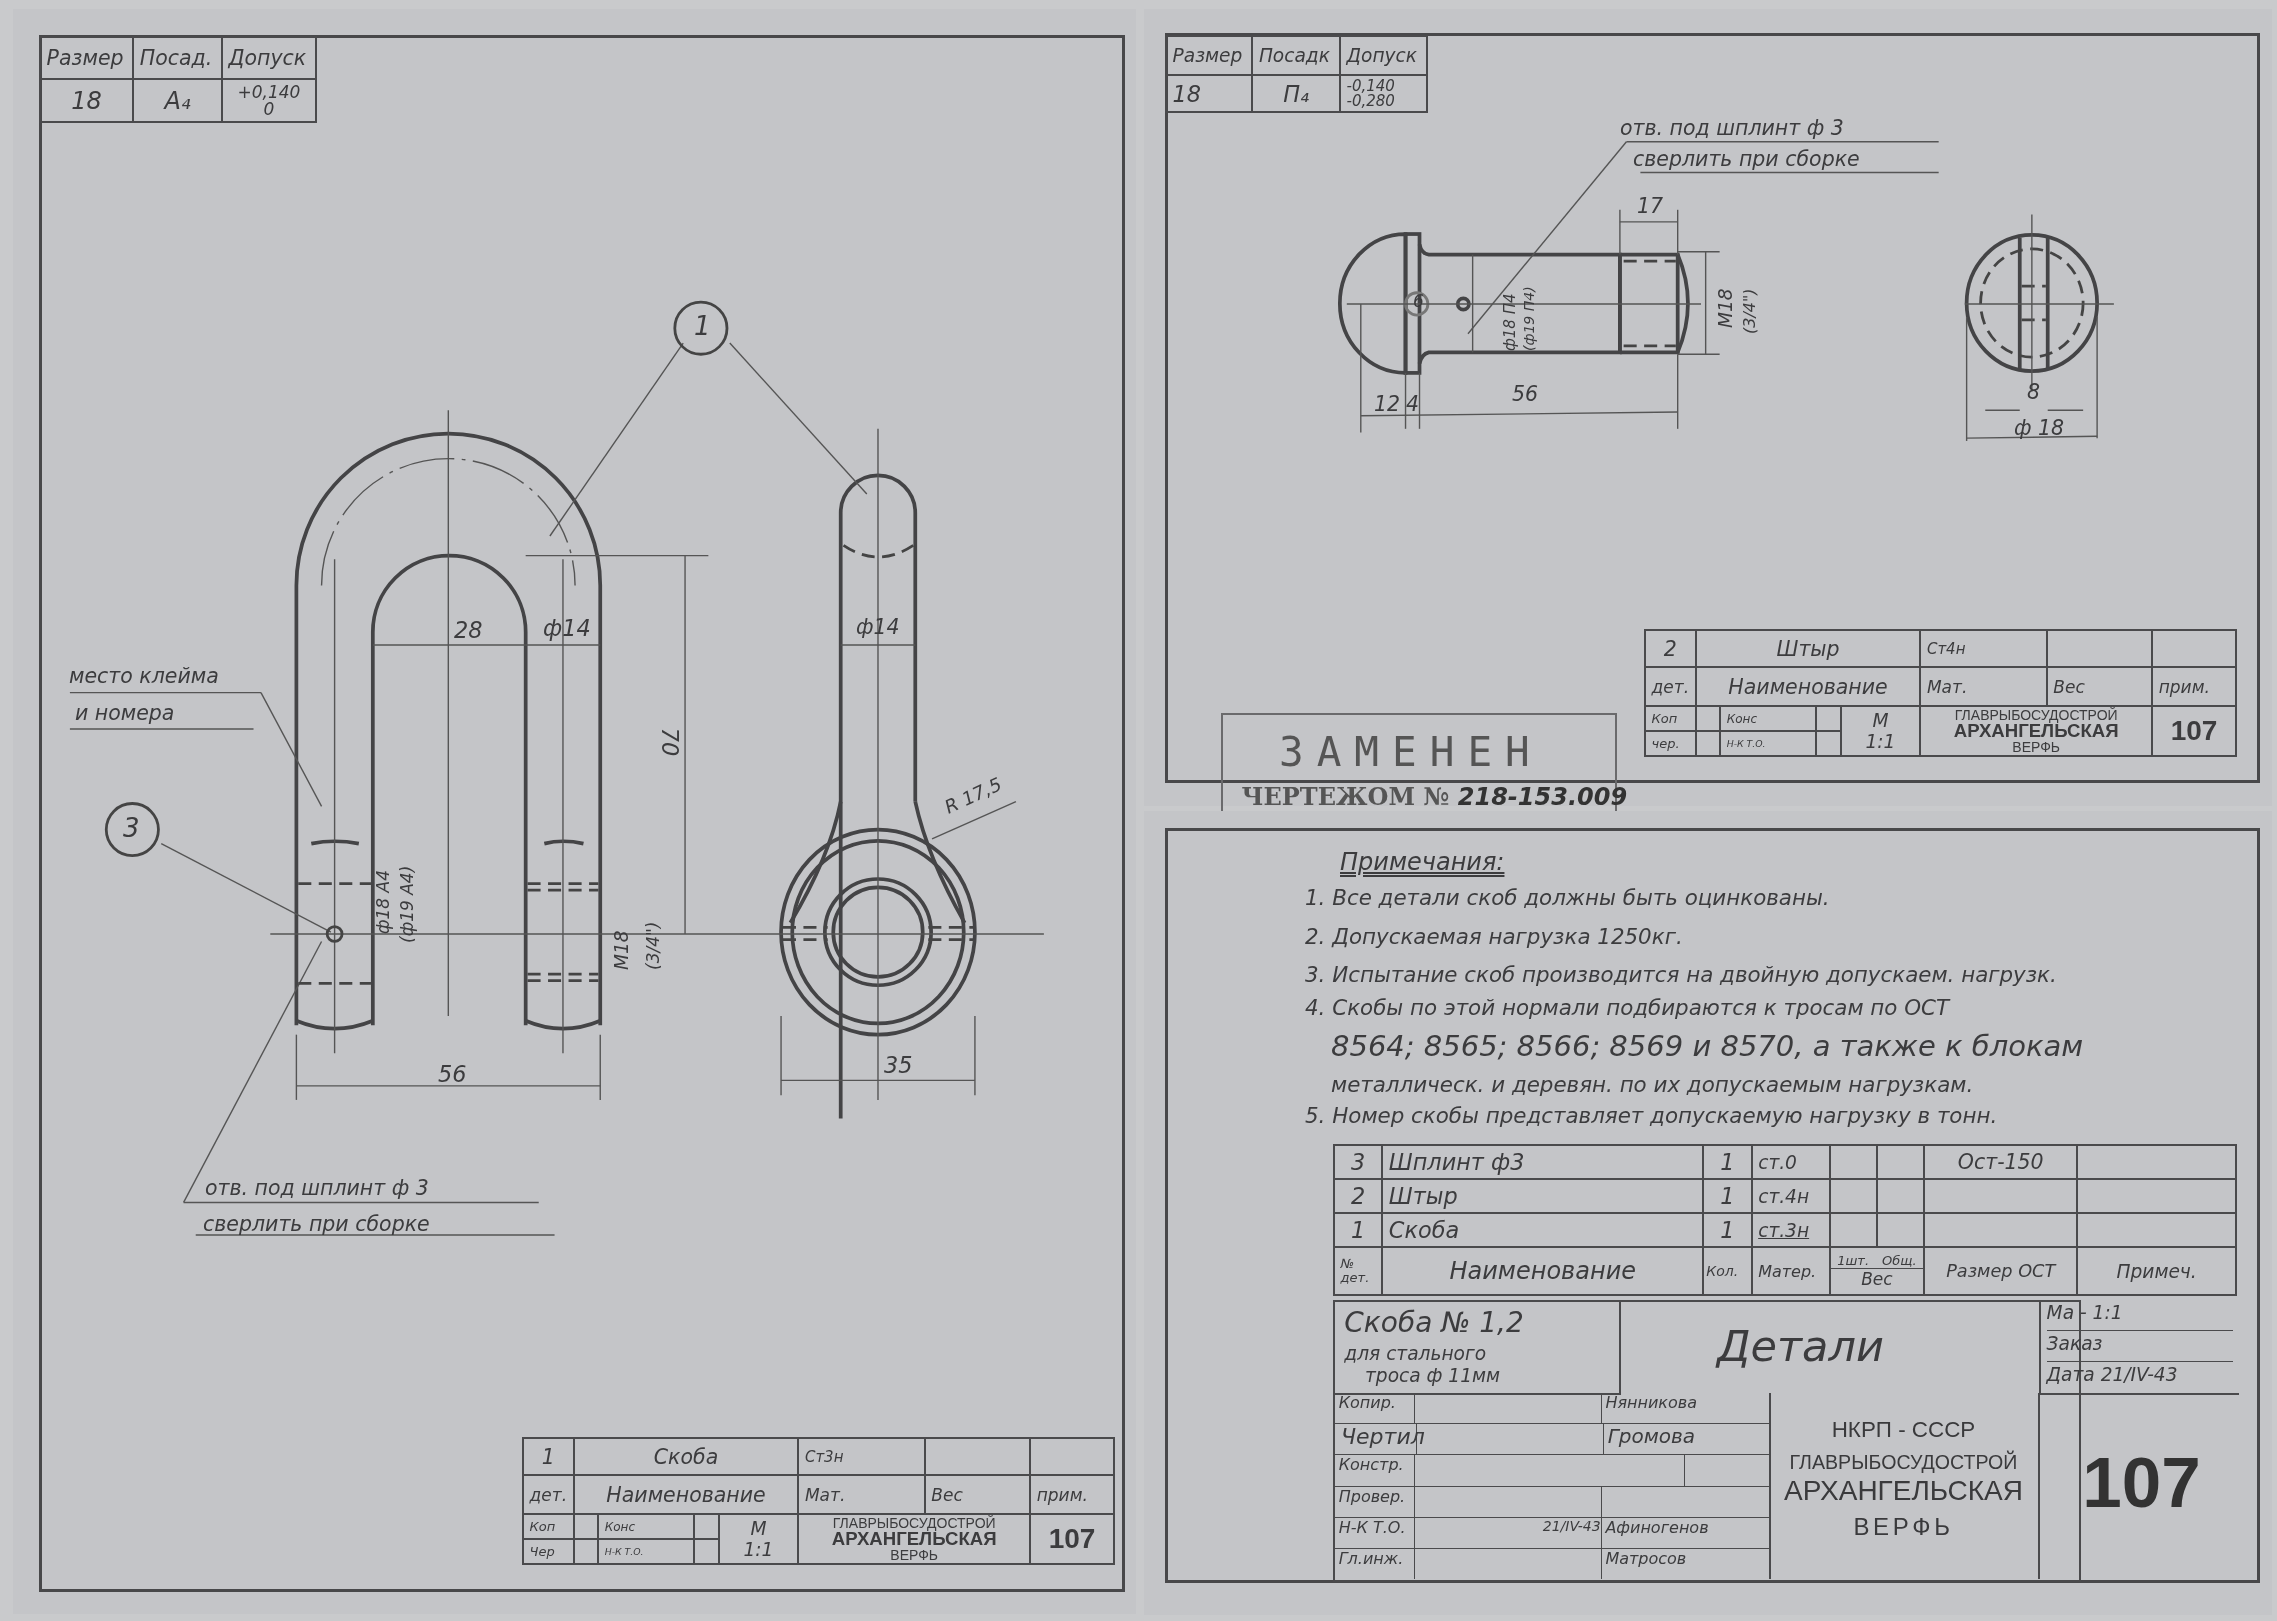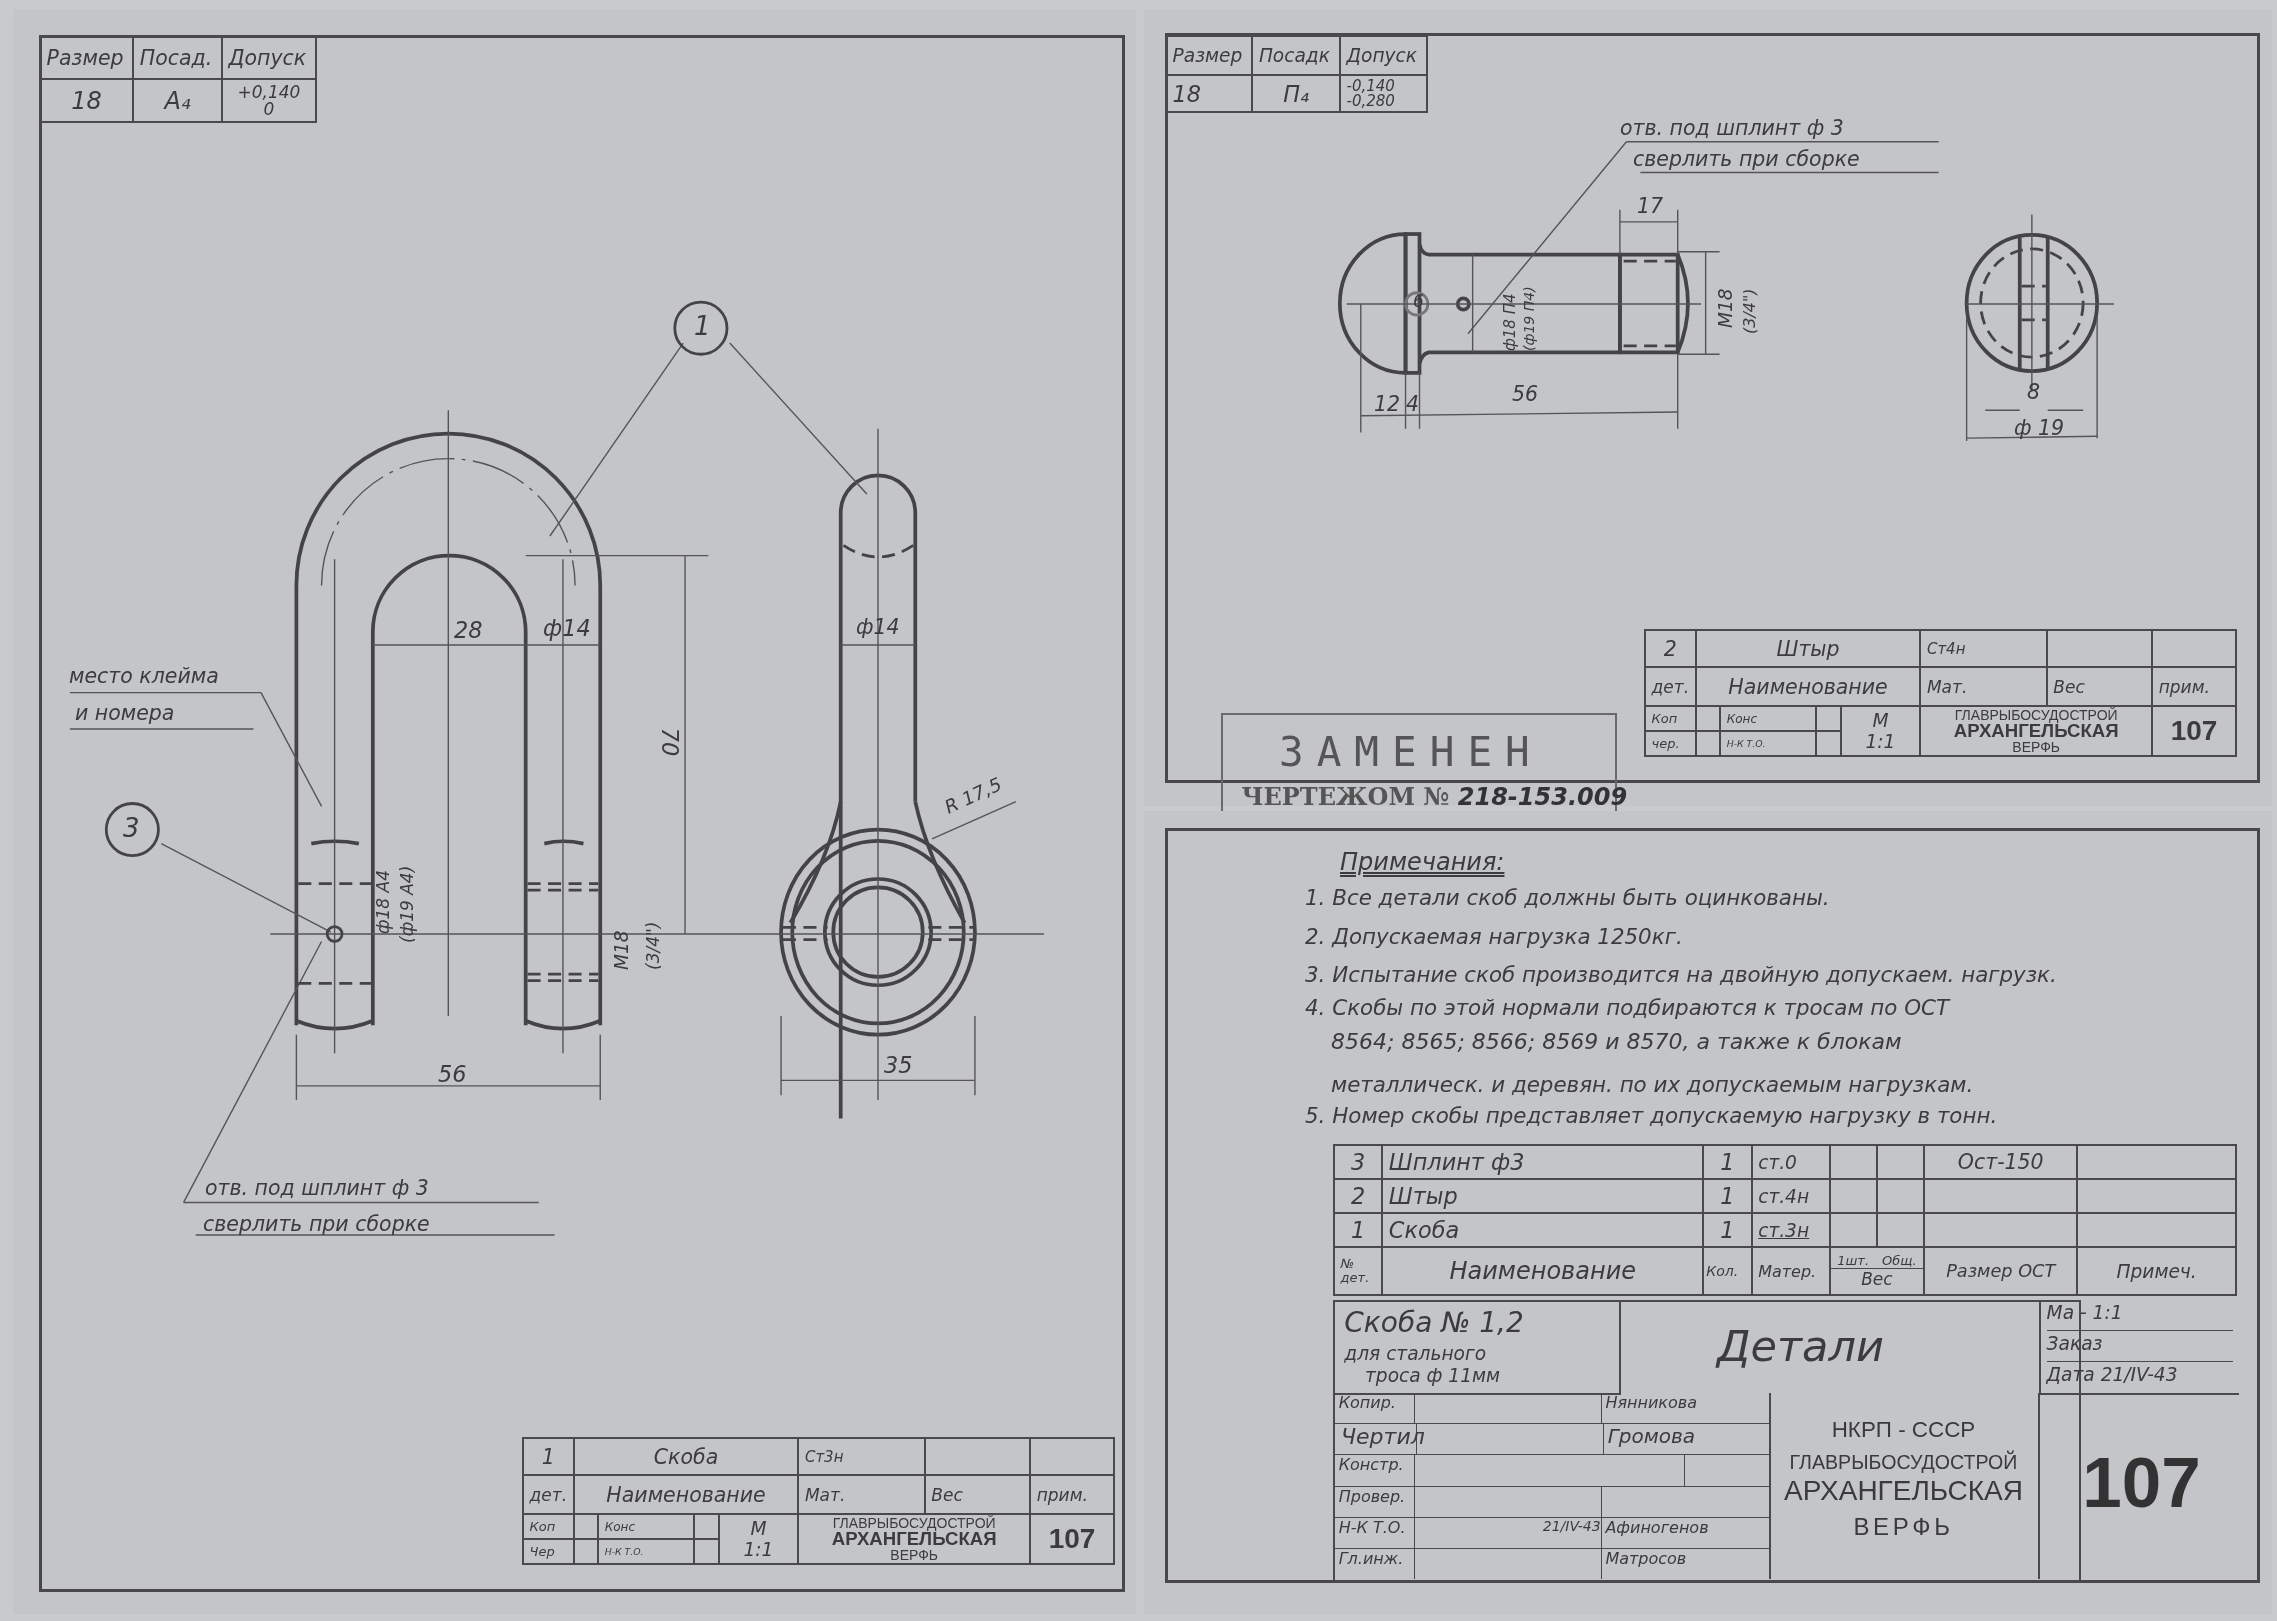--- a/index.html
+++ b/index.html
@@ -246,21 +246,21 @@
 <span class="lbl hw" style="left:1637px;top:194px;font-size:20.5px;">17</span>
 <span class="lbl hw" style="left:1501px;top:351px;font-size:15px;transform:rotate(-90deg);transform-origin:left top;">ф18 П4</span>
 <span class="lbl hw" style="left:1521px;top:351px;font-size:14px;transform:rotate(-90deg);transform-origin:left top;">(ф19 П4)</span>
 <span class="lbl hw" style="left:1715px;top:328px;font-size:18.6px;transform:rotate(-90deg);transform-origin:left top;">М18</span>
 <span class="lbl hw" style="left:1740px;top:334px;font-size:16px;transform:rotate(-90deg);transform-origin:left top;">(3/4")</span>
 <span class="lbl hw" style="left:1413px;top:291px;font-size:17px;">6</span>
 <span class="lbl hw" style="left:1374px;top:392px;font-size:20.5px;">12</span>
 <span class="lbl hw" style="left:1406px;top:392px;font-size:20.5px;">4</span>
 <span class="lbl hw" style="left:1512px;top:382px;font-size:20.5px;">56</span>
 <span class="lbl hw" style="left:2027px;top:380px;font-size:20.5px;">8</span>
-<span class="lbl hw" style="left:2014px;top:416px;font-size:20.5px;">ф 19</span>
+<span class="lbl hw" style="left:2014px;top:416px;font-size:20.5px;">ф 18</span>
 
 <table class="grid" style="left:1644px;top:629px;width:593px;font-size:20.5px;">
   <tbody>
       <tr style="height:37px;">
     <td class="c" style="width:32px;">2</td>
     <td colspan="5" class="c">Штыр</td>
     <td style="font-size:15px;">Ст4н</td>
     <td></td>
     <td></td>
   </tr>
@@ -307,21 +307,21 @@
 <div class="sheet" style="left:1144px;top:811px;width:1128px;height:804px;">
   <div class="frame" style="left:20.5px;top:17px;width:1095px;height:755px;"></div>
 </div>
 
 <div style="position:absolute;left:1305px;top:848px;width:942px;">
   <div class="hw" style="position:absolute;left:35px;top:0;font-size:24px;text-decoration:underline double;">Примечания:</div>
   <div class="hw" style="position:absolute;left:0;top:37px;font-size:21.4px;">1. Все детали скоб должны быть оцинкованы.</div>
   <div class="hw" style="position:absolute;left:0;top:76px;font-size:21.4px;">2. Допускаемая нагрузка 1250кг.</div>
   <div class="hw" style="position:absolute;left:0;top:114px;font-size:21.4px;">3. Испытание скоб производится на двойную допускаем. нагрузк.</div>
   <div class="hw" style="position:absolute;left:0;top:147px;font-size:21.4px;">4. Скобы по этой нормали подбираются к тросам по ОСТ</div>
-  <div class="hw" style="position:absolute;left:26px;top:181px;font-size:22px;">8564; 8565; 8566; 8569 и 8570, а также к блокам</div>
+  <div class="hw" style="position:absolute;left:26px;top:181px;font-size:29px;">8564; 8565; 8566; 8569 и 8570, а также к блокам</div>
   <div class="hw" style="position:absolute;left:26px;top:224px;font-size:21.4px;">металлическ. и деревян. по их допускаемым нагрузкам.</div>
   <div class="hw" style="position:absolute;left:0;top:255px;font-size:21.4px;">5. Номер скобы представляет допускаемую нагрузку в тонн.</div>
 </div>
 
 <table class="grid" style="left:1333px;top:1144px;width:904px;font-size:22.4px;">
   <tbody>
       <tr style="height:34px;">
     <td class="c" style="width:35px;">3</td>
     <td style="width:308px;">Шплинт ф3</td>
     <td class="c" style="width:35px;">1</td>

